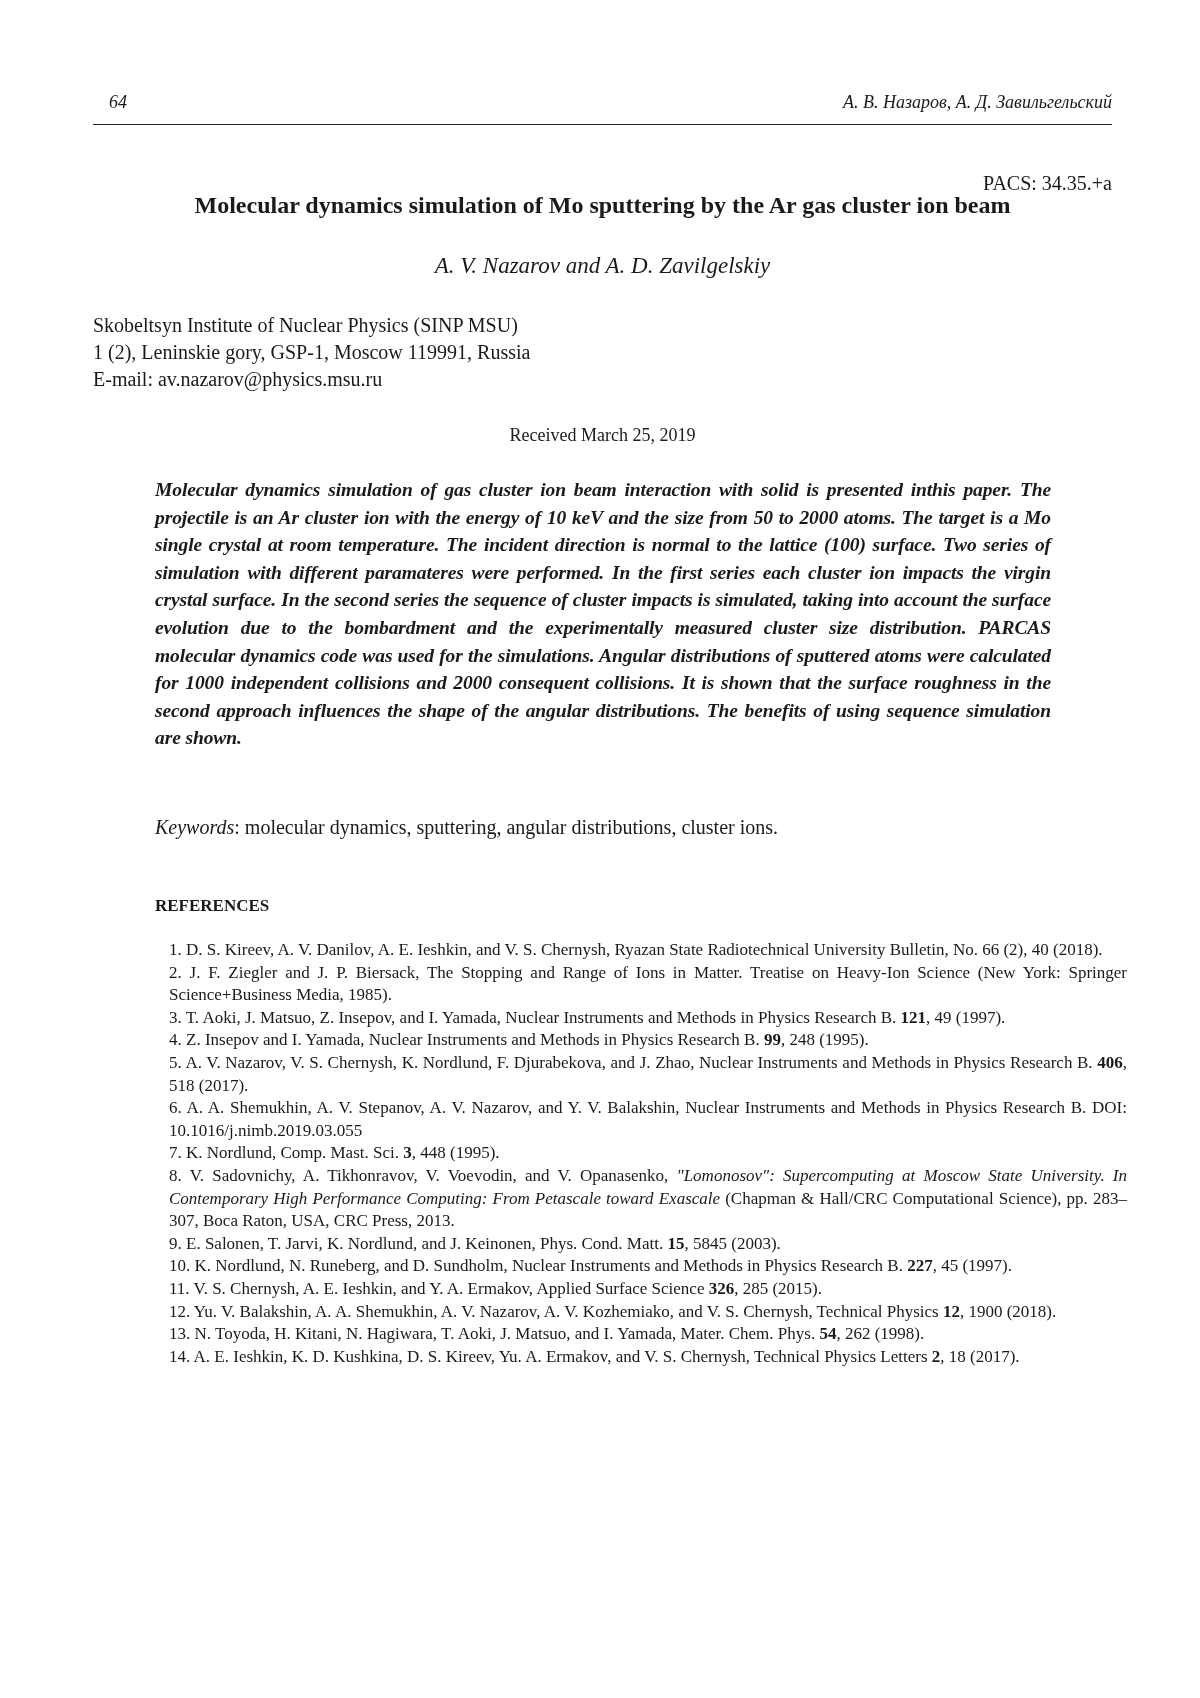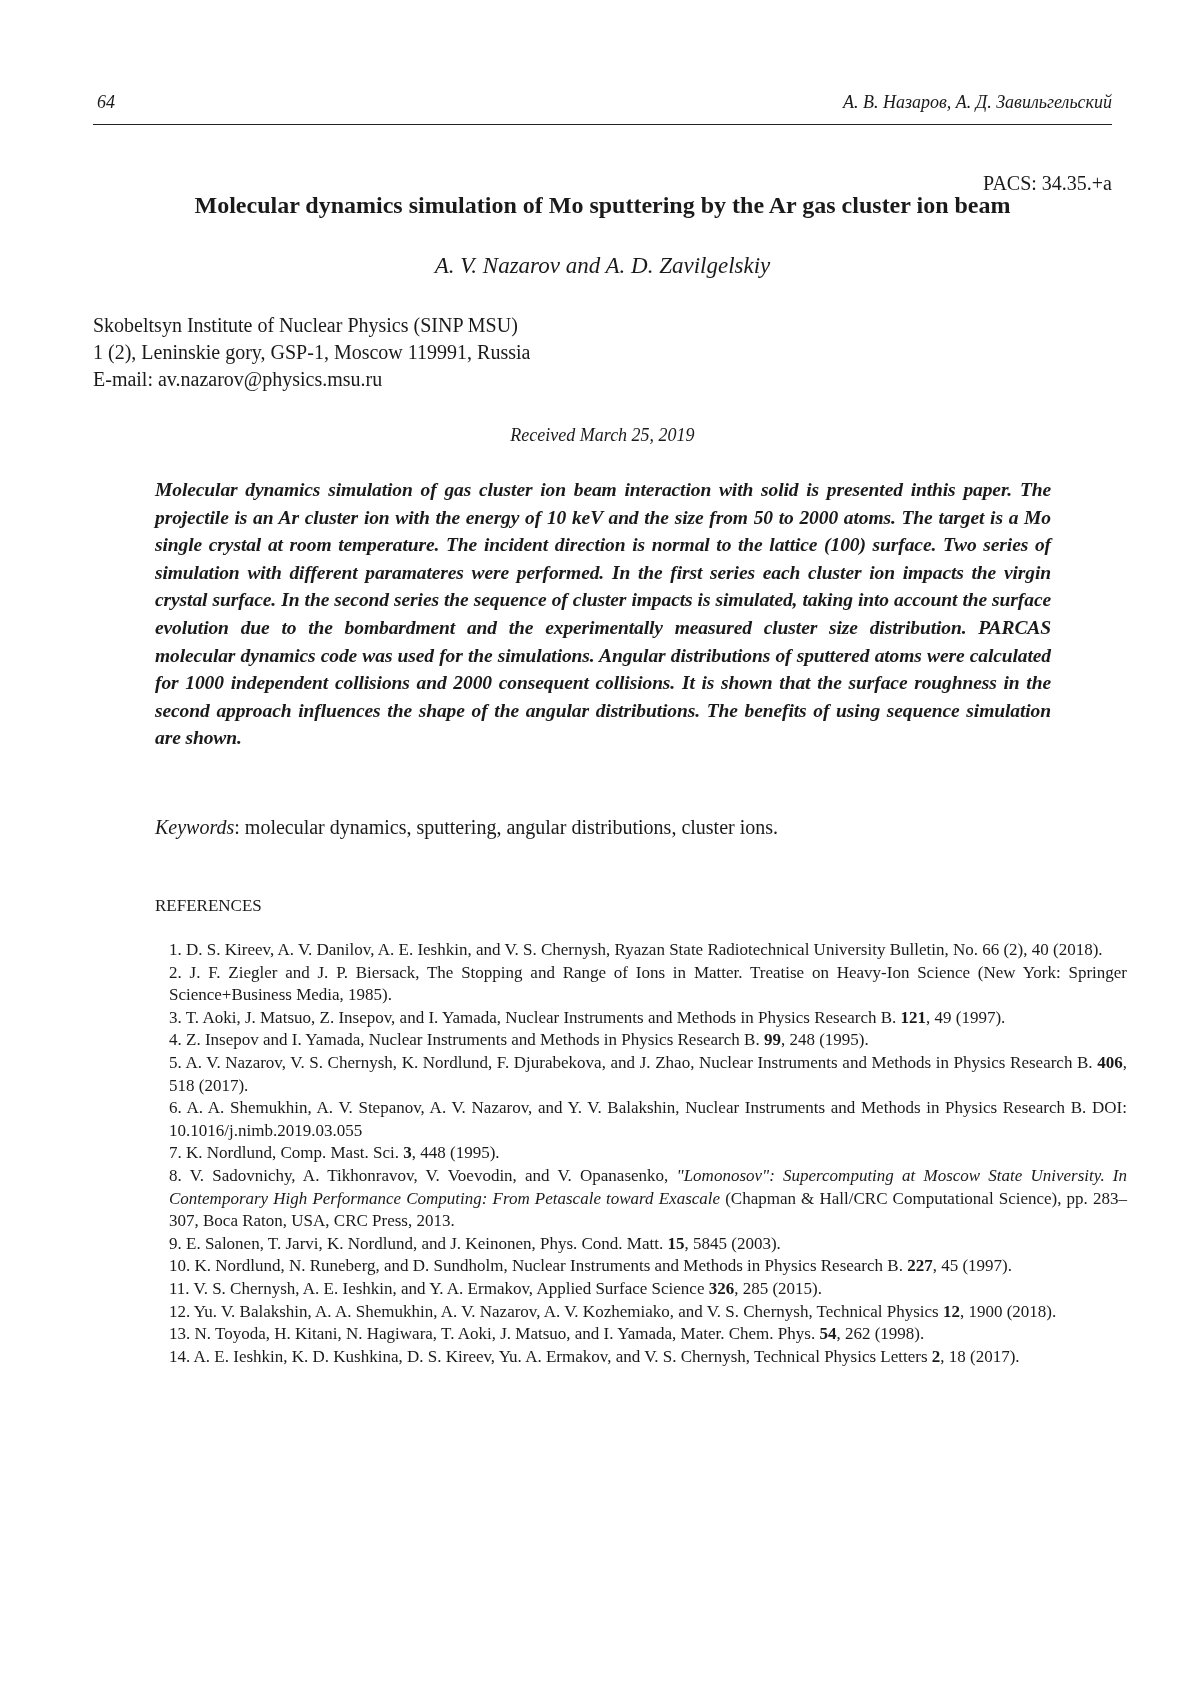--- a/index.html
+++ b/index.html
@@ -1,38 +1,38 @@
 <!DOCTYPE html>
 <html><head>
 <meta charset="utf-8">
 <style>
   html, body { margin: 0; padding: 0; background: #ffffff; }
   body { width: 1200px; height: 1698px; position: relative; overflow: hidden;
          font-family: "Liberation Serif", "DejaVu Serif", serif; color: #1a1a1a; }
   .page { position: absolute; left: 93px; top: 0; width: 1019px; }
   .running-head { position: absolute; top: 92px; left: 0; width: 1019px; height: 24px;
                   font-style: italic; font-size: 18px; }
-  .running-head .pno { position: absolute; left: 4px; top: 0; text-align: right; }
+  .running-head .pno { position: absolute; left: 16px; top: 0; text-align: right; }
   .running-head .authors-ru { position: absolute; right: 0; top: 0; }
   .rule { position: absolute; top: 124px; left: 0; width: 1019px; height: 0; border-top: 1.5px solid #222; }
   .pacs { position: absolute; top: 140px; right: 0; font-size: 20px; margin-top: 32px; }
   .title { position: absolute; top: 192px; left: 0; width: 1019px; text-align: center;
            font-weight: bold; font-size: 24px; }
   .authors { position: absolute; top: 253px; left: 0; width: 1019px; text-align: center;
              font-style: italic; font-size: 23px; }
   .affil { position: absolute; top: 312px; left: 0; width: 1019px; 
            font-size: 20px; line-height: 27px; }
   .received { position: absolute; top: 425px; left: 0; width: 1019px; text-align: center;
-              font-style: italic; font-size: 18px; }
+              font-size: 18px; }
   .abstract { position: absolute; top: 476px; left: 62px; width: 896px;
               font-weight: bold; font-style: italic; font-size: 19.5px; line-height: 27.6px;
               text-align: justify; letter-spacing: -0.1px; }
   .keywords { position: absolute; top: 816px; left: 62px; width: 896px; font-size: 20px; }
   .keywords .kw-label { font-style: italic; }
-  .ref-heading { position: absolute; top: 896px; left: 62px; font-weight: normal; font-size: 17px; }
+  .ref-heading { position: absolute; top: 896px; left: 62px; font-weight: bold; font-size: 17px; }
   .refs { position: absolute; top: 939px; left: 62px; width: 958px;
           font-size: 17px; line-height: 22.6px; text-align: justify; margin-left: 14px; }
   .refs .ref { margin: 0; }
   .refs b { font-weight: bold; }
   .refs i { font-style: italic; }
 </style>
 </head>
 <body>
 
 <div class="page">

